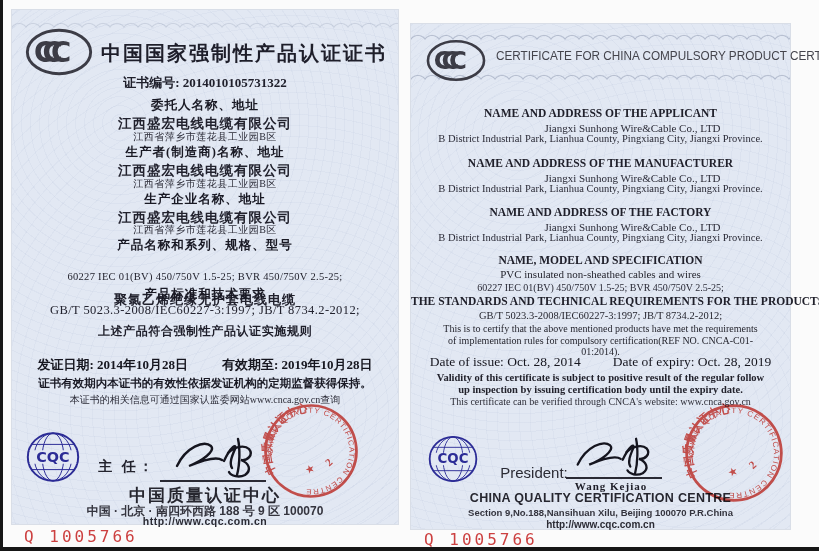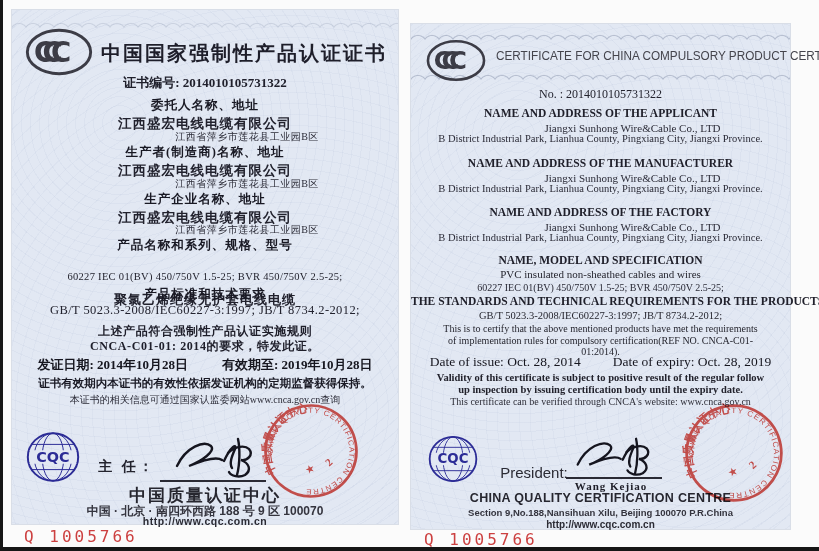--- a/index.html
+++ b/index.html
@@ -29,21 +29,21 @@
     background-size:14px 13px;background-repeat:repeat-x;
   }
   .row{position:absolute;left:0;width:100%;text-align:center;white-space:nowrap;}
   .wrap{white-space:normal;}
 
   
   .cn-title{font-size:20px;font-weight:bold;letter-spacing:2px;color:#1e1e2a;}
   .cn-certno{font-size:13px;font-weight:bold;color:#20202c;}
   .cn-h{font-size:12.5px;font-weight:bold;color:#191924;letter-spacing:1px;}
   .cn-company{font-size:13.5px;font-weight:bold;color:#22222e;letter-spacing:1px;}
-  .cn-addr{font-size:10px;color:#2a2a36;letter-spacing:0.5px;padding-left:42px;}
+  .cn-addr{font-size:10px;color:#2a2a36;letter-spacing:0.5px;}
   .cn-spec{font-size:10.5px;color:#23232e;letter-spacing:0.3px;}
   .cn-body{font-size:13px;font-weight:bold;color:#20202c;letter-spacing:1px;margin-top:36px;}
   .cn-std{font-size:12.5px;color:#22222e;letter-spacing:0.4px;}
   .cn-stmt{font-size:12px;font-weight:bold;color:#1e1e2a;letter-spacing:0.6px;}
   .cn-dates{display:flex;justify-content:center;gap:34px;font-size:13px;font-weight:bold;color:#16161f;}
   .cn-validity{font-size:11.5px;font-weight:bold;color:#191924;}
   .cn-verify{font-size:10px;color:#2a2a36;}
   .cn-org{font-size:17px;font-weight:bold;letter-spacing:2px;color:#26262f;}
   .cn-orgaddr{font-size:12px;font-weight:bold;color:#34343e;font-family:"Liberation Sans","DejaVu Sans",sans-serif;}
   .cn-url{font-size:10.5px;font-weight:bold;color:#2b2b34;font-family:"Liberation Sans","DejaVu Sans",sans-serif;letter-spacing:0.5px;}
@@ -105,21 +105,20 @@
   <div class="row cn-addr" style="top:213px">江西省萍乡市莲花县工业园B区</div>
 
   <div class="row cn-h" style="top:227px">产品名称和系列、规格、型号</div>
   <div class="row cn-body" style="top:245px">聚氯乙烯绝缘无护套电线电缆</div>
   <div class="row cn-spec" style="top:261px">60227 IEC 01(BV) 450/750V 1.5-25; BVR 450/750V 2.5-25;</div>
 
   <div class="row cn-h" style="top:276px">产品标准和技术要求</div>
   <div class="row cn-std" style="top:293px">GB/T 5023.3-2008/IEC60227-3:1997; JB/T 8734.2-2012;</div>
 
   <div class="row cn-stmt" style="top:313px">上述产品符合强制性产品认证实施规则</div>
-  <div class="row cn-stmt" style="top:328px">CNCA-C01-01: 2014的要求，特发此证。</div>
 
   <div class="row cn-dates" style="top:346px">
     <span>发证日期: 2014年10月28日</span>
     <span>有效期至: 2019年10月28日</span>
   </div>
 
   <div class="row cn-validity" style="top:366px">证书有效期内本证书的有效性依据发证机构的定期监督获得保持。</div>
   <div class="row cn-verify" style="top:383px">本证书的相关信息可通过国家认监委网站www.cnca.gov.cn查询</div>
 
   <svg class="logo" style="left:14px;top:420px" width="54" height="54" viewBox="0 0 60 60">
@@ -165,21 +164,20 @@
 <div class="cert cert-en">
   <div class="band" style="top:4px"></div>
   <div class="band" style="top:44px"></div>
 
   <svg class="logo" style="left:14px;top:14px" width="62" height="45" viewBox="0 0 84 60">
     <ellipse cx="42" cy="30" rx="38" ry="26" fill="none" stroke="#3c3c46" stroke-width="3.5"></ellipse>
     <text x="12" y="42" font-family="DejaVu Sans, sans-serif" font-weight="bold" font-size="33" letter-spacing="-14" fill="#3c3c46">CCC</text>
   </svg>
 
   <div class="row en-title" style="top:25px;left:76px;width:300px">CERTIFICATE FOR CHINA COMPULSORY PRODUCT CERTIFICATION</div>
-  <div class="row en-certno" style="top:63px">No. : 2014010105731322</div>
 
   <div class="row en-h" style="top:83px">NAME AND ADDRESS OF THE APPLICANT</div>
   <div class="row en-company" style="top:98px">Jiangxi Sunhong Wire&amp;Cable Co., LTD</div>
   <div class="row en-addr wrap" style="top:109px;left:5%;width:90%">B District Industrial Park, Lianhua County, Pingxiang City, Jiangxi Province.</div>
 
   <div class="row en-h" style="top:133px">NAME AND ADDRESS OF THE MANUFACTURER</div>
   <div class="row en-company" style="top:148px">Jiangxi Sunhong Wire&amp;Cable Co., LTD</div>
   <div class="row en-addr wrap" style="top:159px;left:5%;width:90%">B District Industrial Park, Lianhua County, Pingxiang City, Jiangxi Province.</div>
 
   <div class="row en-h" style="top:182px">NAME AND ADDRESS OF THE FACTORY</div>

